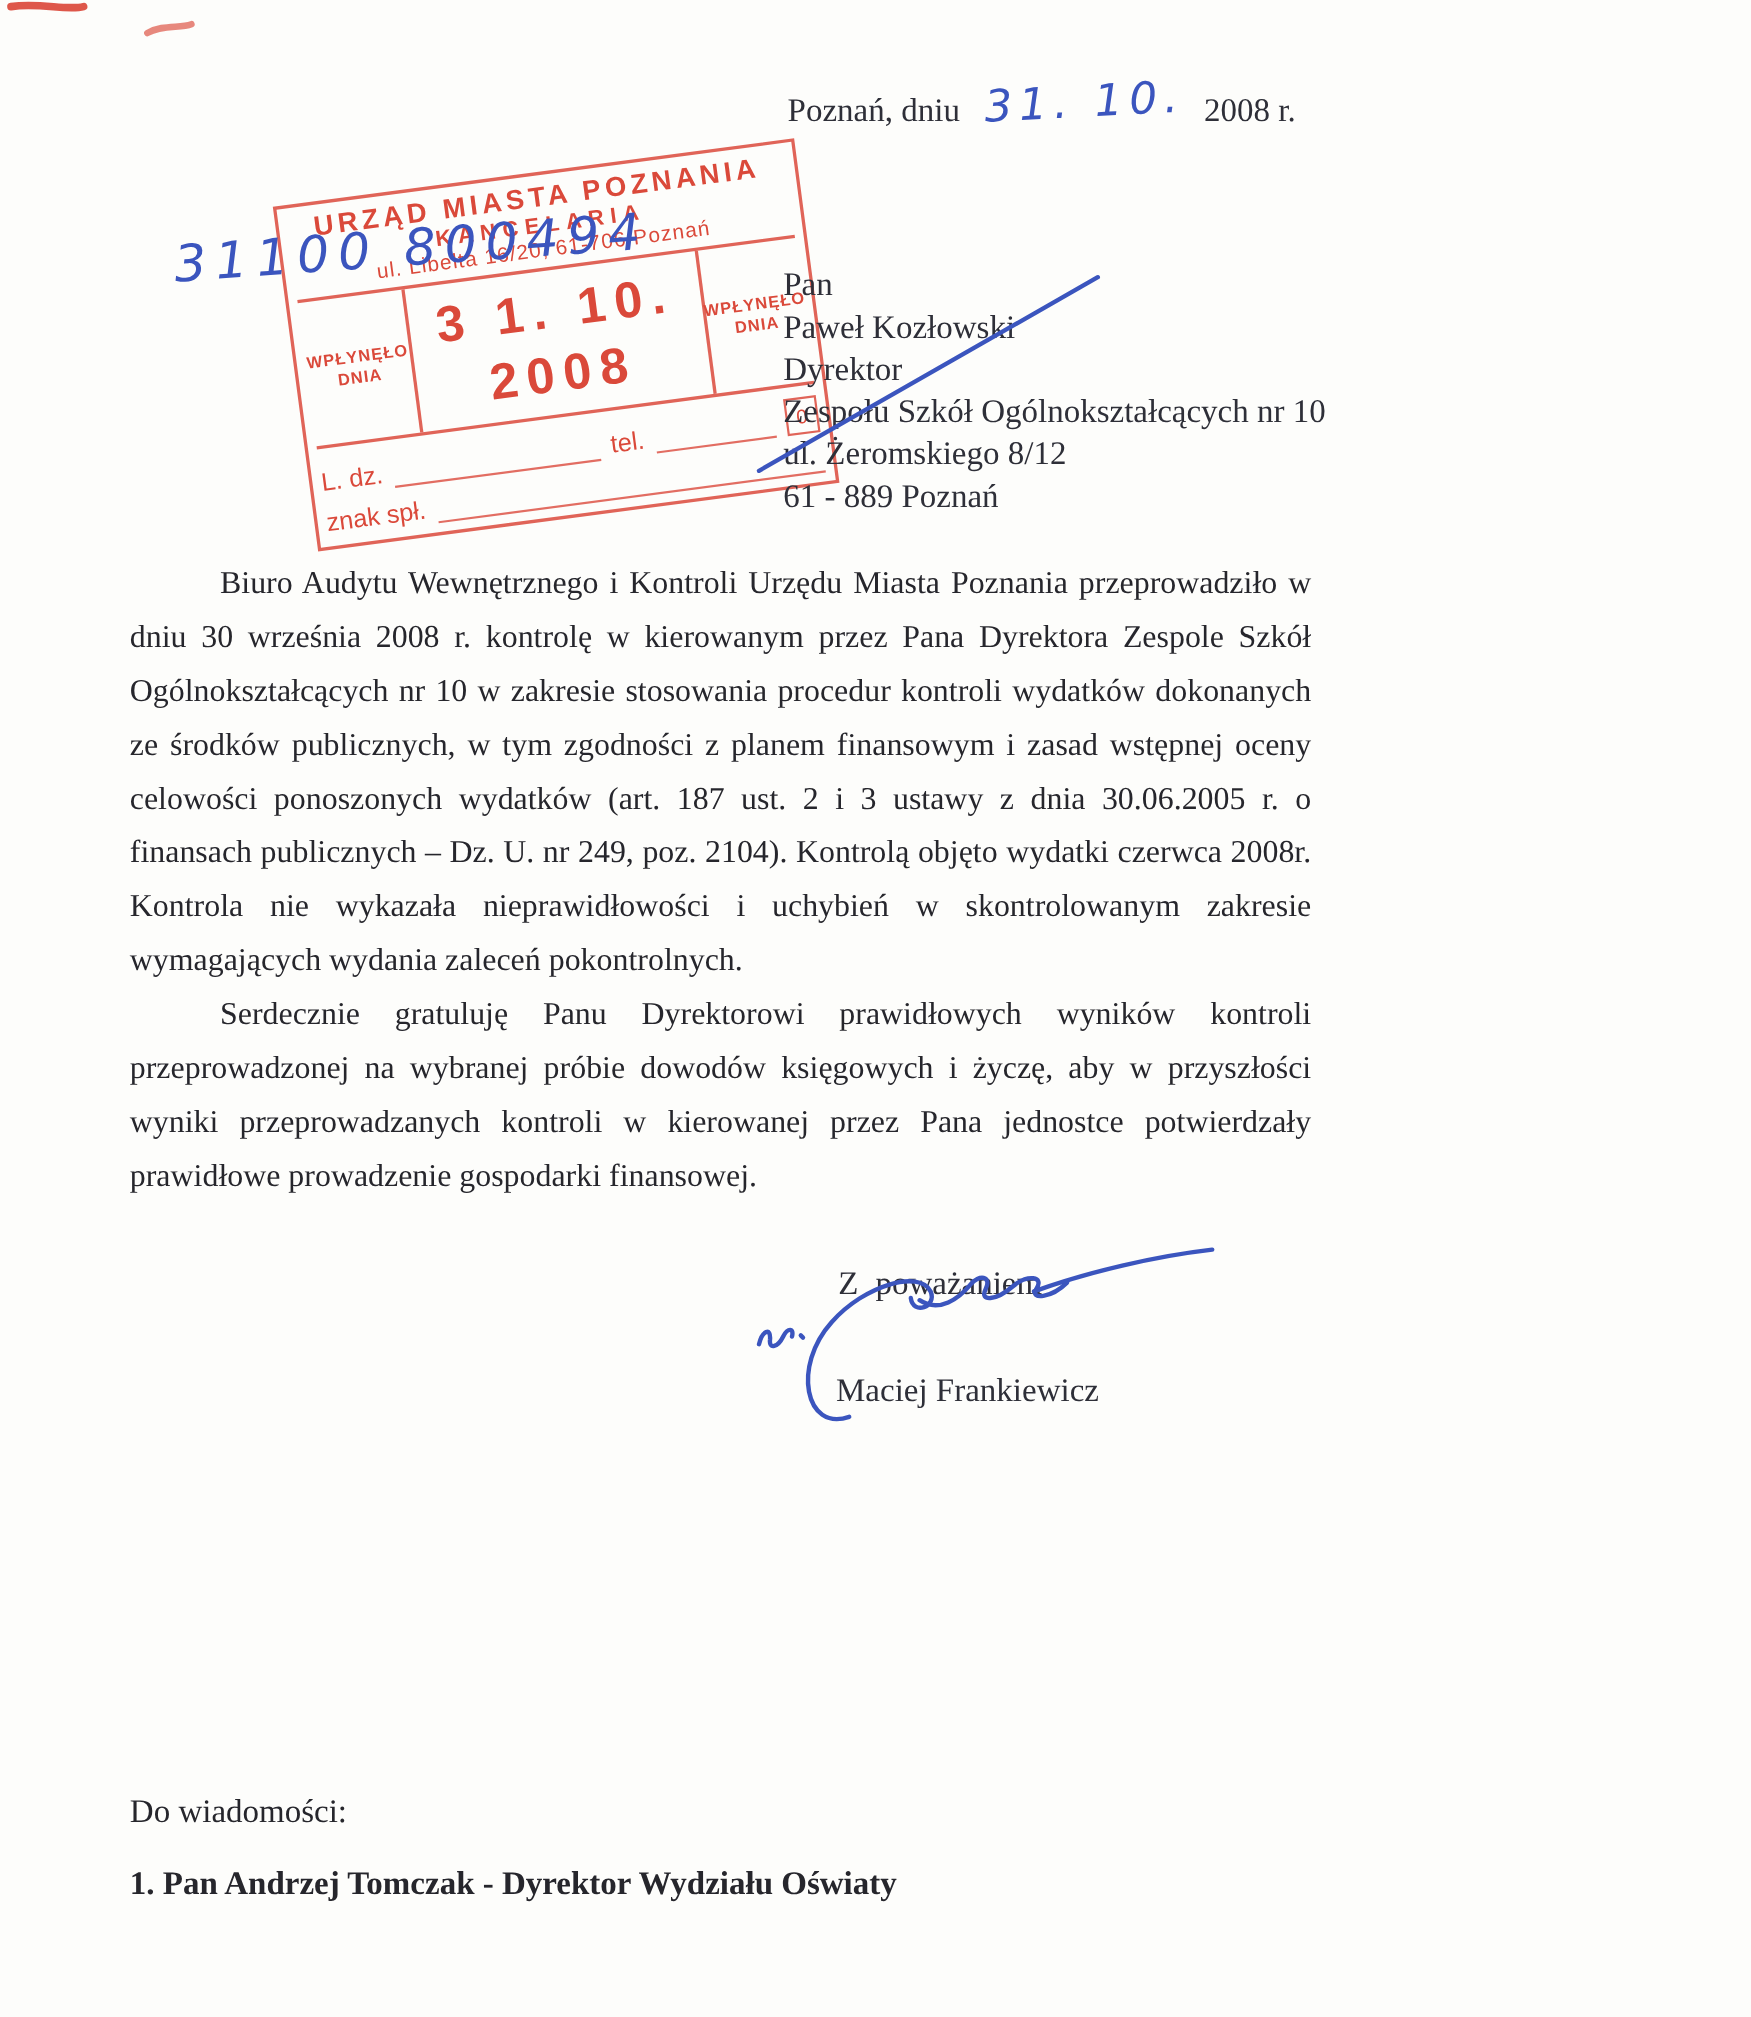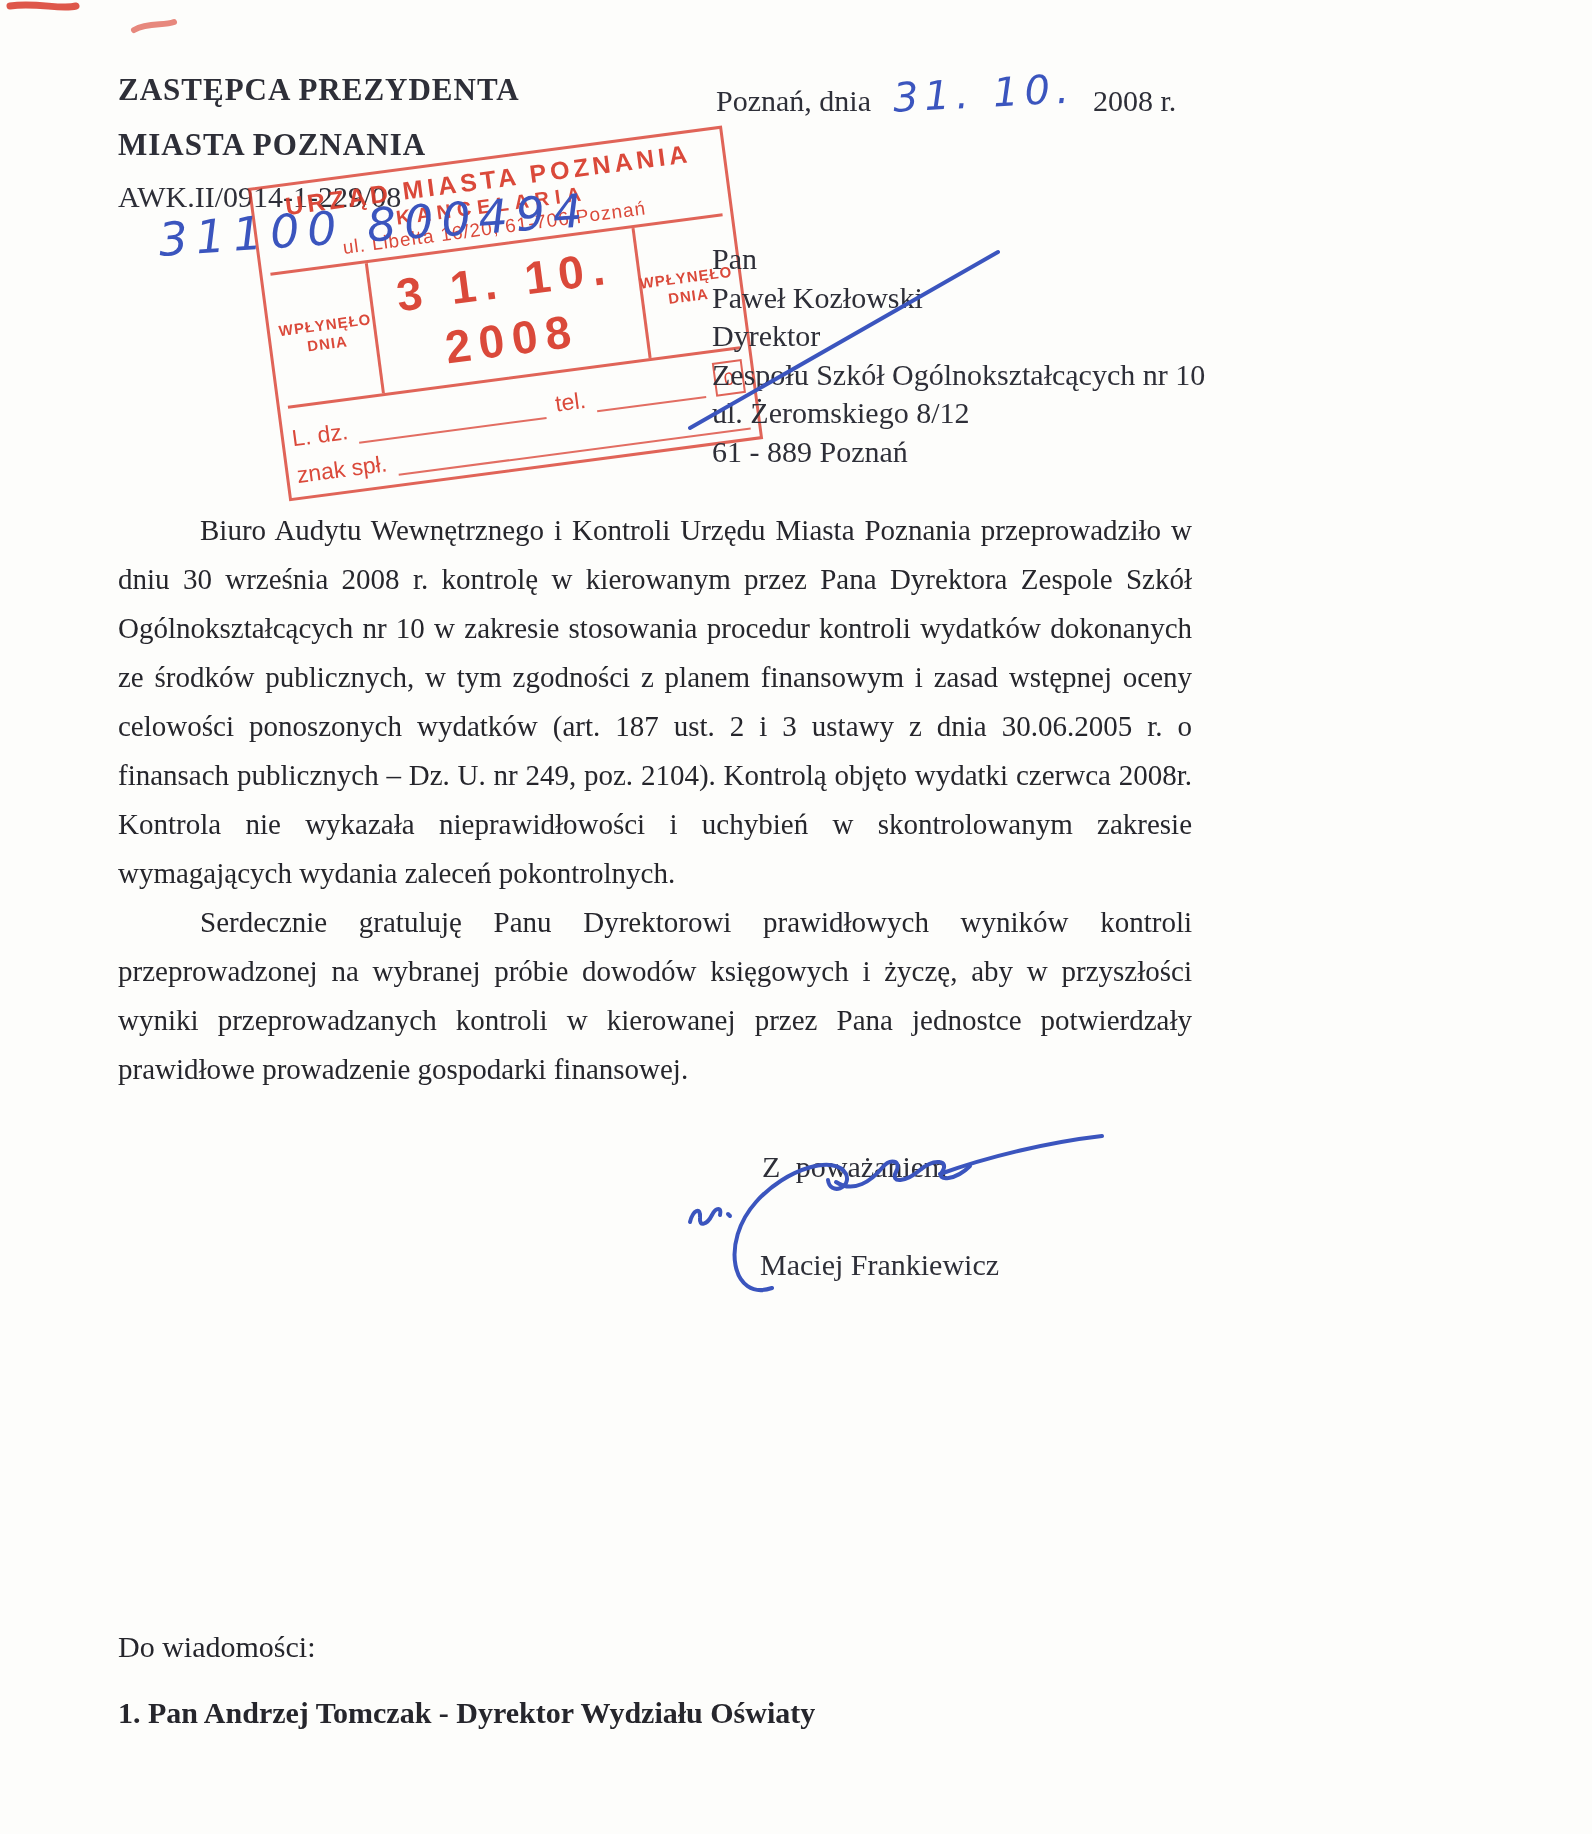--- a/index.html
+++ b/index.html
@@ -136,28 +136,23 @@
 </head>
 <body>
 
 <div class="page">
 
   <svg class="corner-mark" width="180" height="46" viewBox="0 0 180 46">
     <path d="M4 6 C 30 2, 55 10, 70 6" stroke="#d83a2a" stroke-width="7" fill="none" stroke-linecap="round" opacity=".85"></path>
     <path d="M128 30 C 142 22, 158 26, 168 22" stroke="#d83a2a" stroke-width="6" fill="none" stroke-linecap="round" opacity=".6"></path>
   </svg>
 
-  <div class="sender">
-    <div class="bold-line">ZASTĘPCA PREZYDENTA</div>
-    <div class="bold-line">MIASTA POZNANIA</div>
-    <div class="ref-line">AWK.II/0914-1-229/08</div>
-  </div>
 
   <div class="dateline">
-    <span>Poznań, dnia</span><span class="hand-date">31. 10.</span><span>2008 r.</span>
+    <span>Poznań, dniu</span><span class="hand-date">31. 10.</span><span>2008 r.</span>
   </div>
 
   <div class="stamp">
     <div class="s-office">URZĄD MIASTA POZNANIA</div>
     <div class="s-dept">KANCELARIA</div>
     <div class="s-addr">ul. Libelta 16/20, 61-706 Poznań</div>
     <div class="s-daterow">
       <div class="s-cell left">WPŁYNĘŁO DNIA</div>
       <div class="s-cell">
           <span class="s-date">3 1. 10. 2008</span>

